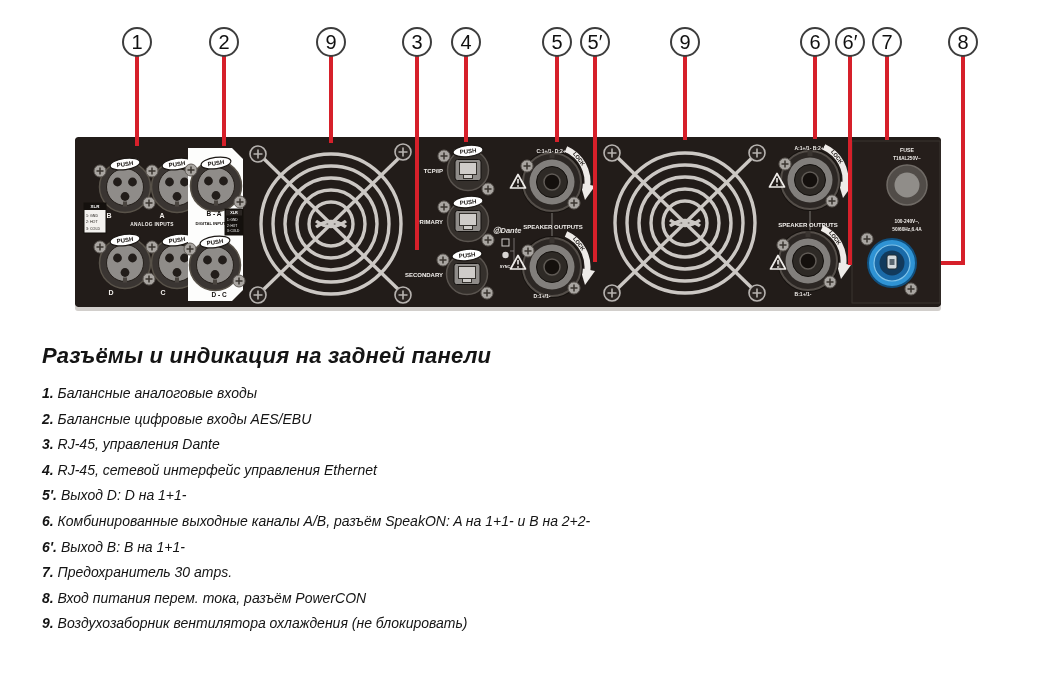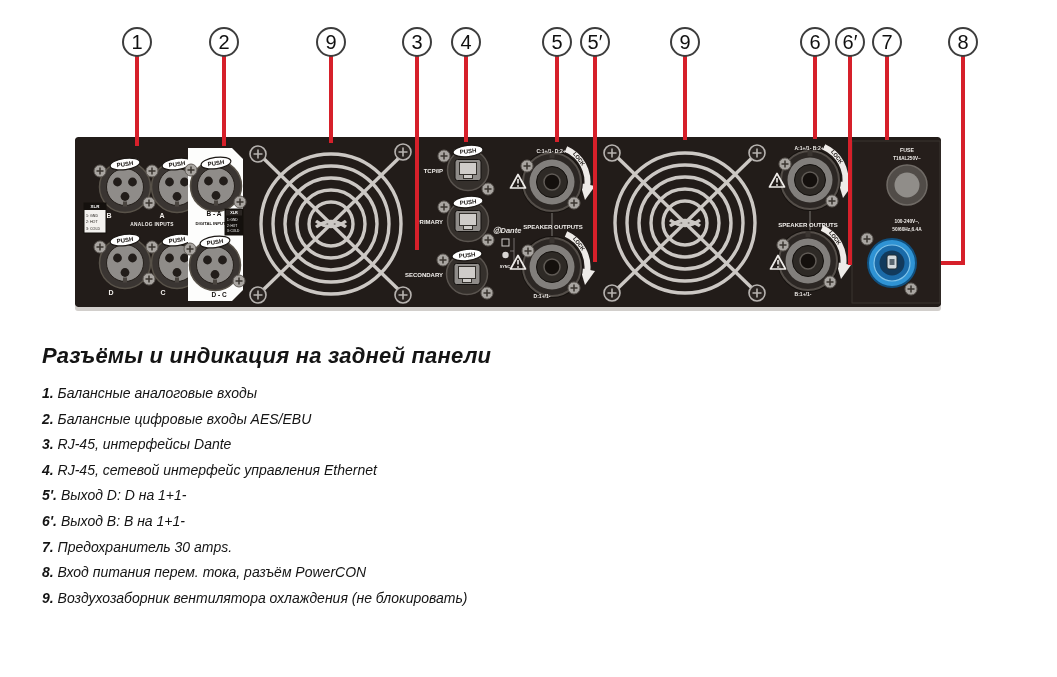--- a/index.html
+++ b/index.html
@@ -270,23 +270,24 @@
       </g>
     </g>
   </svg>
   </div>
 
   <div class="legend">
     <h1>Разъёмы и индикация на задней панели</h1>
     <div id="legend-items">
         <div class="legend-item"><b>1.</b><span> Балансные аналоговые входы</span></div>
         <div class="legend-item"><b>2.</b><span> Балансные цифровые входы AES/EBU</span></div>
-        <div class="legend-item"><b>3.</b><span> RJ-45, интерфейсы Dante</span></div>
+        <div class="legend-item"><b>3.</b><span> RJ-45, управления Dante</span></div>
         <div class="legend-item"><b>4.</b><span> RJ-45, сетевой интерфейс управления Ethernet</span></div>
         <div class="legend-item"><b>5'.</b><span> Выход D: D на 1+1-</span></div>
+        <div class="legend-item"><b>6.</b><span> Комбинированные выходные каналы A/B, разъём SpeakON: A на 1+1- и B на 2+2-</span></div>
         <div class="legend-item"><b>6'.</b><span> Выход B: B на 1+1-</span></div>
         <div class="legend-item"><b>7.</b><span> Предохранитель 30 amps.</span></div>
         <div class="legend-item"><b>8.</b><span> Вход питания перем. тока, разъём PowerCON</span></div>
         <div class="legend-item"><b>9.</b><span> Воздухозаборник вентилятора охлаждения (не блокировать)</span></div>
       </div>
   </div>
 
 </div>
 
 </body></html>

